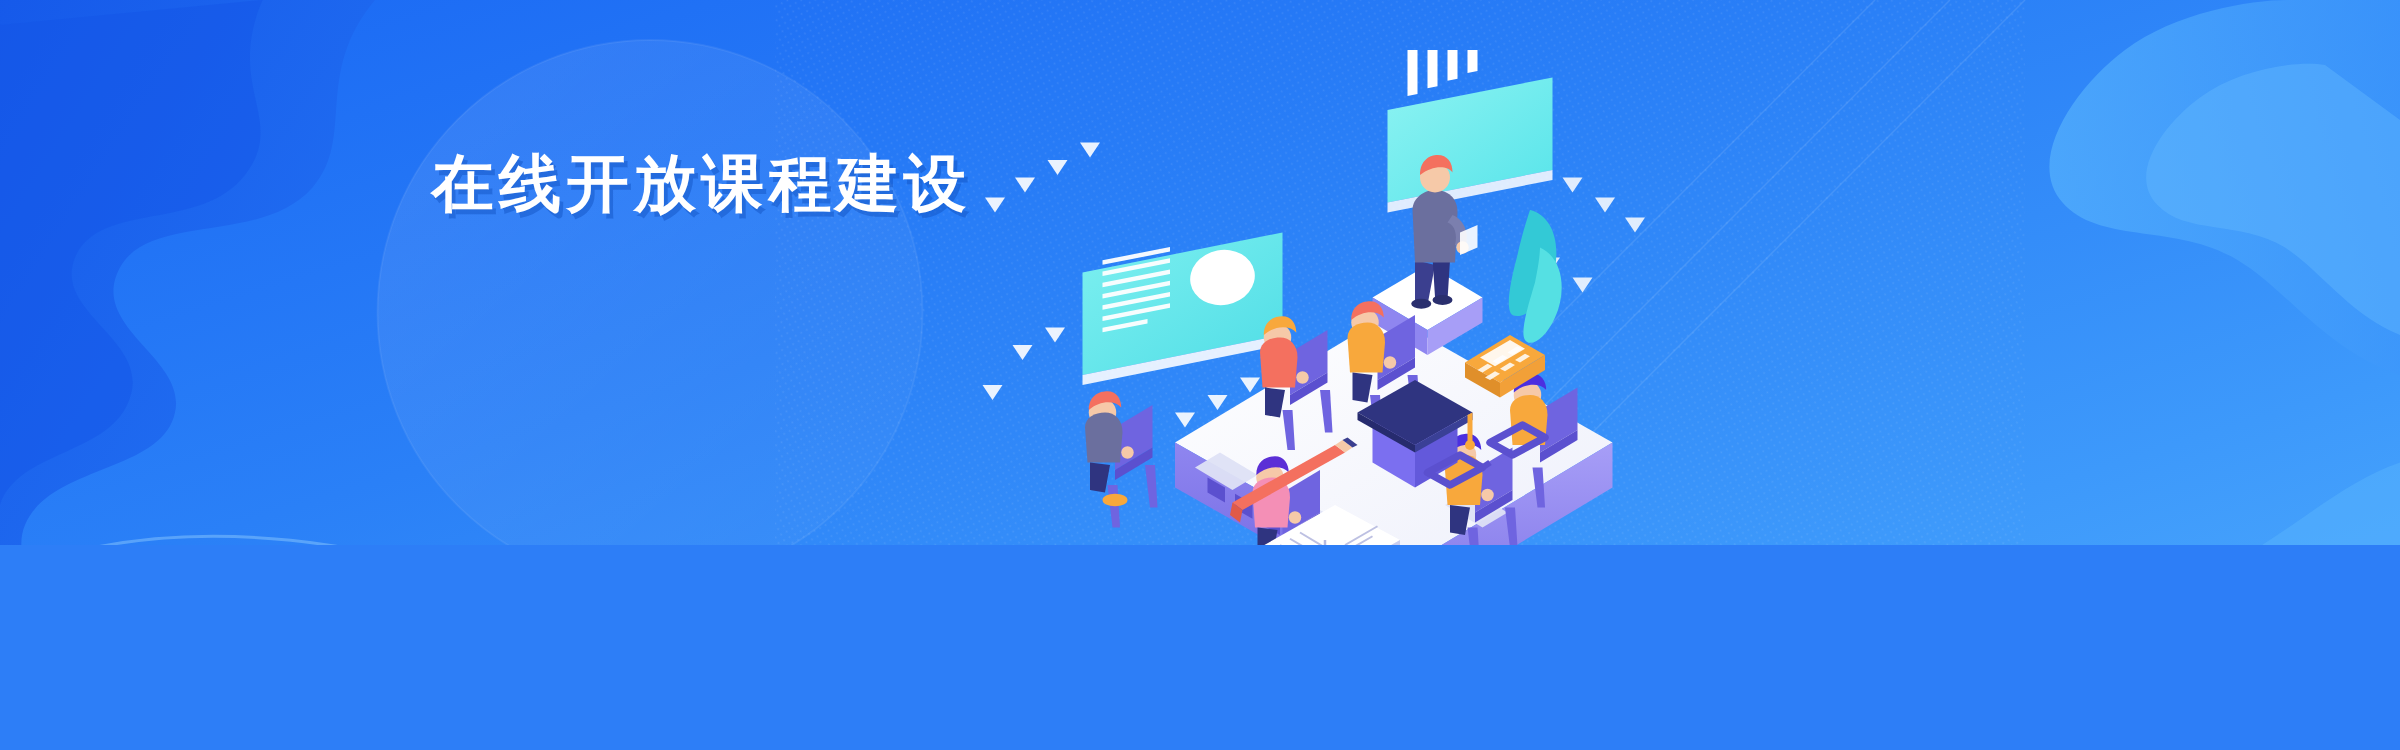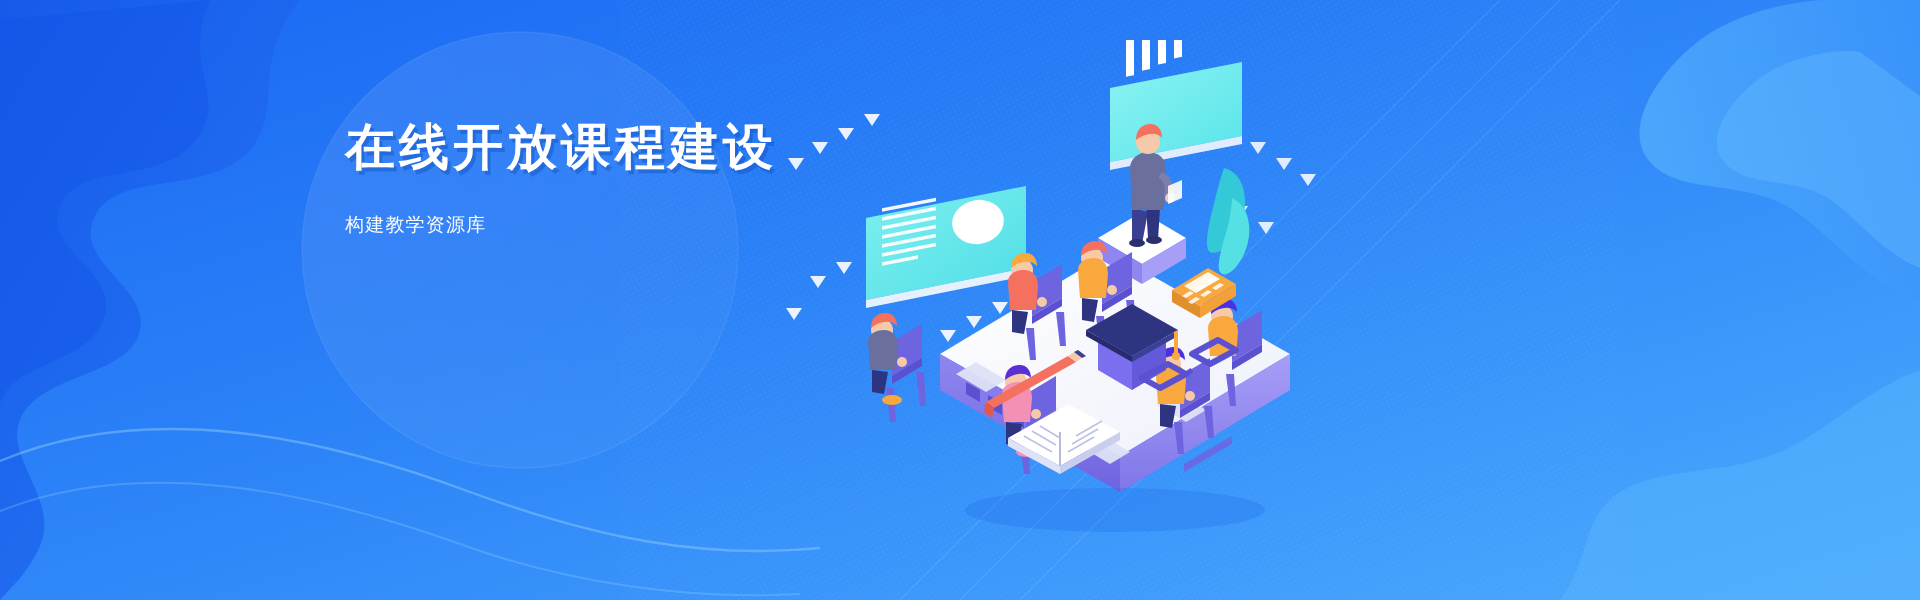--- a/index.html
+++ b/index.html
@@ -5,21 +5,21 @@
   * { box-sizing: border-box; margin: 0; padding: 0; }
   html, body { width: 1920px; height: 600px; overflow: hidden; }
   body {
     font-family: "Liberation Sans", "DejaVu Sans", sans-serif;
     background: #2d7ef7;
   }
 
   .banner {
     position: relative;
     width: 1920px;
-    height: 600px;
+    height: 436px;
     overflow: hidden;
     background: linear-gradient(118deg, #1b6cf5 0%, #2479f6 32%, #2f87f8 58%, #3f9bfb 82%, #4aa6fc 100%);
   }
 
   
   .bg-layer { position: absolute; inset: 0; overflow: hidden; }
   .bg-layer svg { position: absolute; inset: 0; width: 1920px; height: 600px; display: block; }
 
   
   .copy {
@@ -120,21 +120,20 @@
         <line x1="900" y1="600" x2="1500" y2="0"></line>
         <line x1="960" y1="600" x2="1560" y2="0"></line>
         <line x1="1020" y1="600" x2="1620" y2="0"></line>
       </g>
     </svg>
   </div>
 
   <div class="copy">
     <div class="title">在线开放课程建设</div>
     <div class="subtitles">
-      <div class="sub-line">构建教学资源库</div>
     </div>
   </div>
 
   <div class="illustration">
     <svg viewBox="0 0 560 520" xmlns="http://www.w3.org/2000/svg">
       <defs>
         <linearGradient id="scr1" x1="0" y1="0" x2="1" y2="1">
           <stop offset="0%" stop-color="#8df3f2"></stop>
           <stop offset="100%" stop-color="#57e4ea"></stop>
         </linearGradient>

